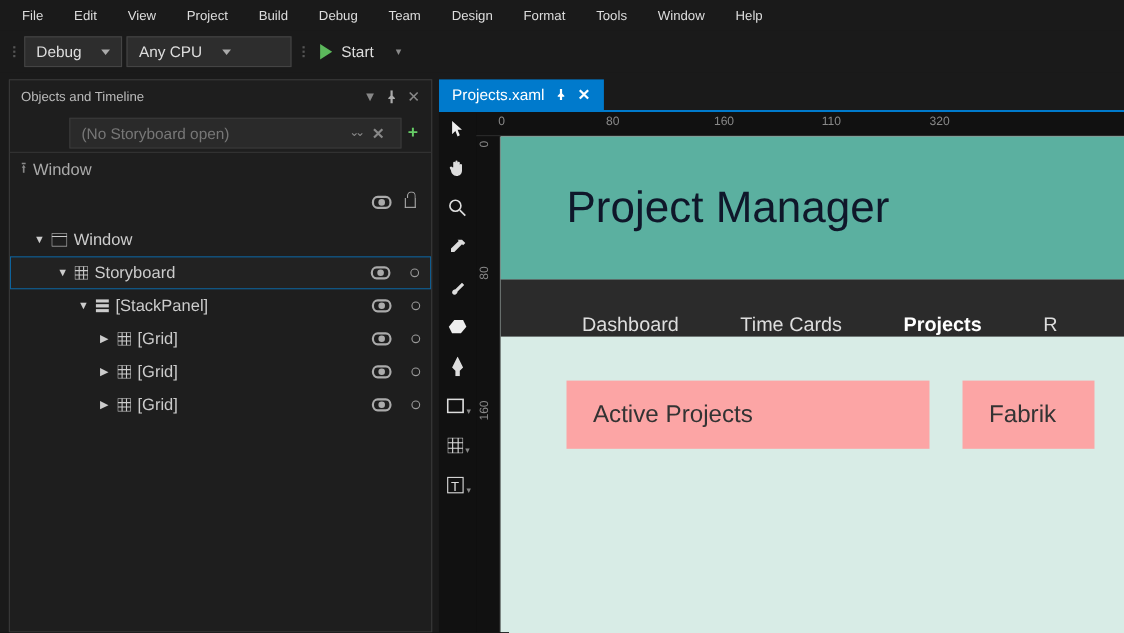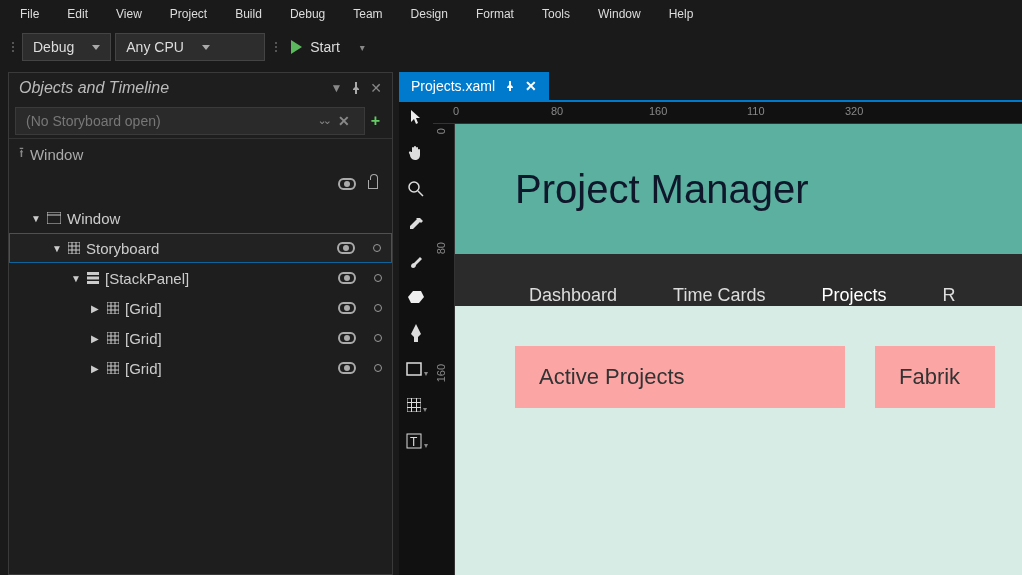--- a/index.html
+++ b/index.html
@@ -9,24 +9,24 @@
   .toolbar { display:flex; align-items:center; height:38px; padding:0 6px; background:#1a1a1a; gap:4px; }
   .toolbar .grip { width:8px; display:flex; flex-direction:column; gap:2px; padding:0 6px; }
   .grip span{ width:2px; height:2px; background:#555; }
   .combo { display:flex; align-items:center; background:#2d2d2d; border:1px solid #444; height:28px; padding:0 10px; color:#ddd; gap:18px; font-size:14px;}
   .combo .caret{ width:0;height:0;border-left:4px solid transparent;border-right:4px solid transparent;border-top:5px solid #aaa;}
   .startbtn{ display:flex; align-items:center; gap:8px; color:#ddd; padding:0 6px;}
   .play{ width:0;height:0;border-top:7px solid transparent;border-bottom:7px solid transparent;border-left:11px solid #5cb85c;}
   .main{ display:flex; height:calc(100% - 66px);}
   .panel{ width:385px; background:#1e1e1e; border:1px solid #3a3a3a; margin:6px 0 0 8px; display:flex; flex-direction:column;}
   .panel-header{ display:flex; align-items:center; height:30px; padding:0 10px; color:#bbb; gap:8px;}
-  .panel-header .title{ flex:1; font-size:16px;font-style:italic;}
+  .panel-header .title{ flex:1; font-size:12px;}
   .panel-header .ico{ color:#888; font-size:12px; cursor:pointer;}
   .storyboard{ display:flex; align-items:center; height:36px; padding:0 6px; gap:6px; border-bottom:1px solid #333;}
-  .storyboard .box{ flex:1; background:#2a2a2a; border:1px solid #3a3a3a; height:28px; display:flex; align-items:center; padding:0 10px; color:#777; gap:6px;}
+  .storyboard .box{ flex:1; background:#2a2a2a; border:1px solid #3a3a3a; height:28px; display:flex; align-items:center; padding:0 10px; color:#777; gap:6px;margin-left:48px;}
   .chev2{ color:#888; font-size:11px; letter-spacing:-4px;}
   .xbtn{ color:#888; font-weight:bold; font-size:14px; padding:0 4px;}
   .plus{ color:#6c6; font-size:16px; font-weight:bold;}
   .tree{ flex:1; padding:4px 0; overflow:hidden;}
   .tree-row{ display:flex; align-items:center; height:30px; padding:0 10px; color:#ccc; font-size:15px; gap:6px;}
   .tree-row.sel{ background:#222; border:1px solid #0e639c; }
   .tree-row .sp{ display:inline-block;}
   .expander{ width:10px; color:#ccc; font-size:10px;}
   .eye{ width:18px; height:12px; border:2px solid #aaa; border-radius:60% / 100%; position:relative; }
   .eye::after{content:"";position:absolute;width:6px;height:6px;background:#aaa;border-radius:50%;left:4px;top:1px;}
@@ -48,21 +48,21 @@
   .canvaswrap{ flex:1; display:flex; flex-direction:column;}
   .ruler-h{ height:22px; background:#111; display:flex; color:#888; font-size:11px; position:relative; border-bottom:1px solid #333;}
   .ruler-h .tick{ position:absolute; top:3px; }
   .canvasrow{ flex:1; display:flex;}
   .ruler-v{ width:22px; background:#111; color:#888; font-size:11px; position:relative; border-right:1px solid #333;}
   .ruler-v .tick{ position:absolute; left:2px; writing-mode:vertical-rl; transform:rotate(180deg);}
   .canvas{ flex:1; background:#d8ece6; position:relative; overflow:hidden;}
   .apphdr{ background:#5bb0a0; height:130px; display:flex; align-items:center; padding-left:60px;}
   .apphdr h1{ color:#0f172a; font-weight:300; font-size:40px;}
   .appnav{ background:#2b2b2b; height:52px; display:flex; align-items:flex-end; gap:56px; padding-left:74px; color:#ddd; font-size:18px;}
-  .appnav .navitem.active{ color:#fff; font-weight:400;}
+  .appnav .navitem.active{ color:#fff; font-weight:700;}
   .cards{ display:flex; gap:30px; padding:40px 0 0 60px;}
   .card{ background:#fca5a5; padding:18px 24px; font-size:22px; color:#333; min-width:330px;}
   svg{display:block;}
 </style>
 </head>
 <body>
 
 <div class="menubar">
   <div class="mi">File</div>
   <div class="mi">Edit</div>

